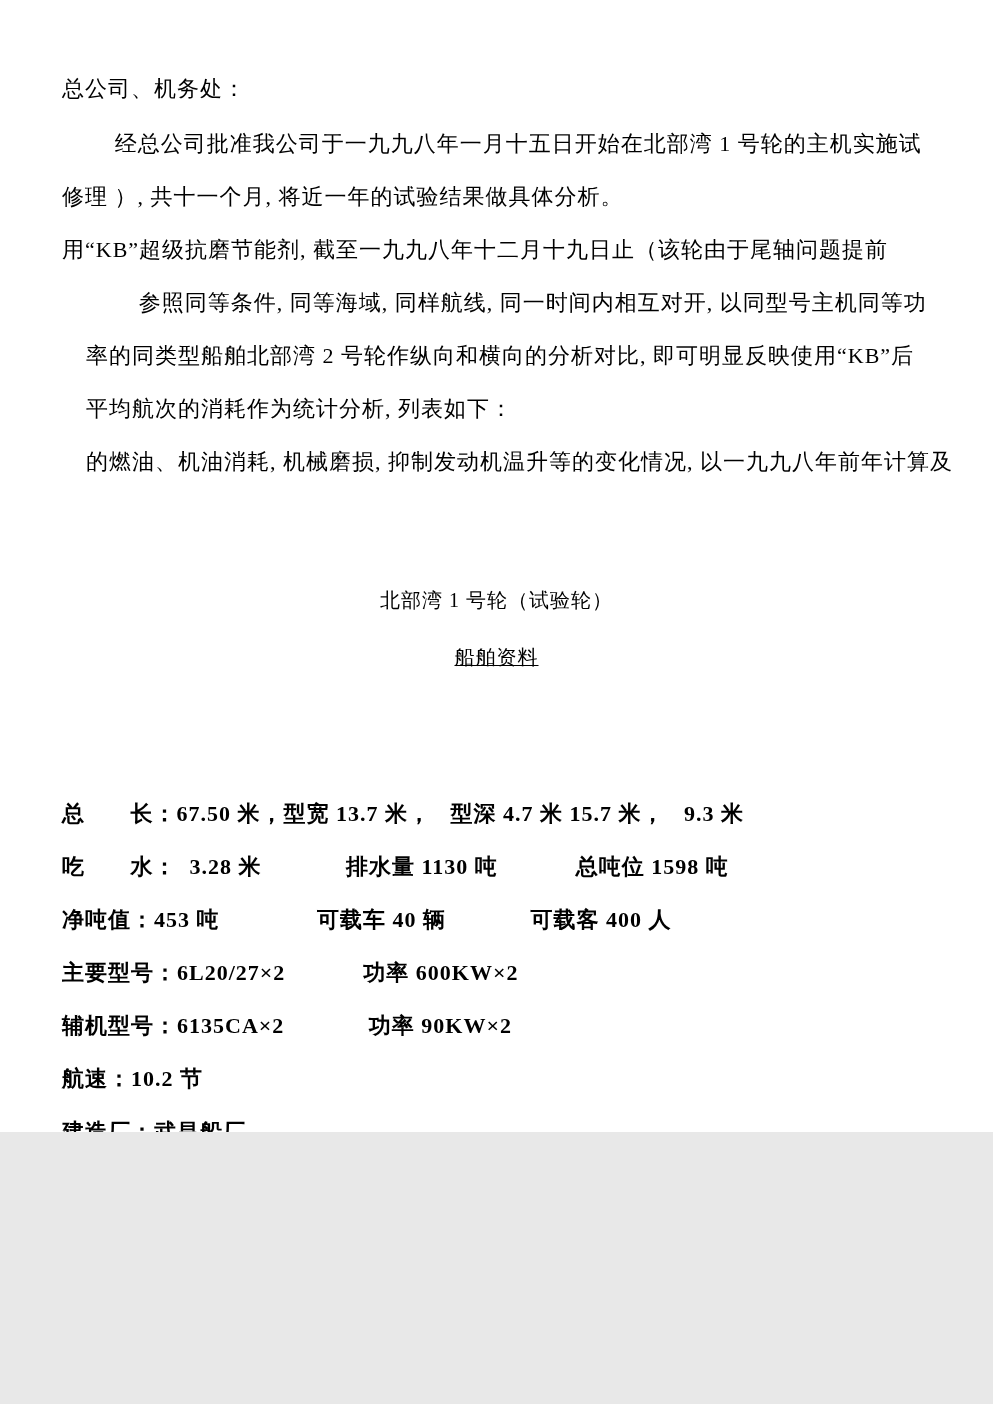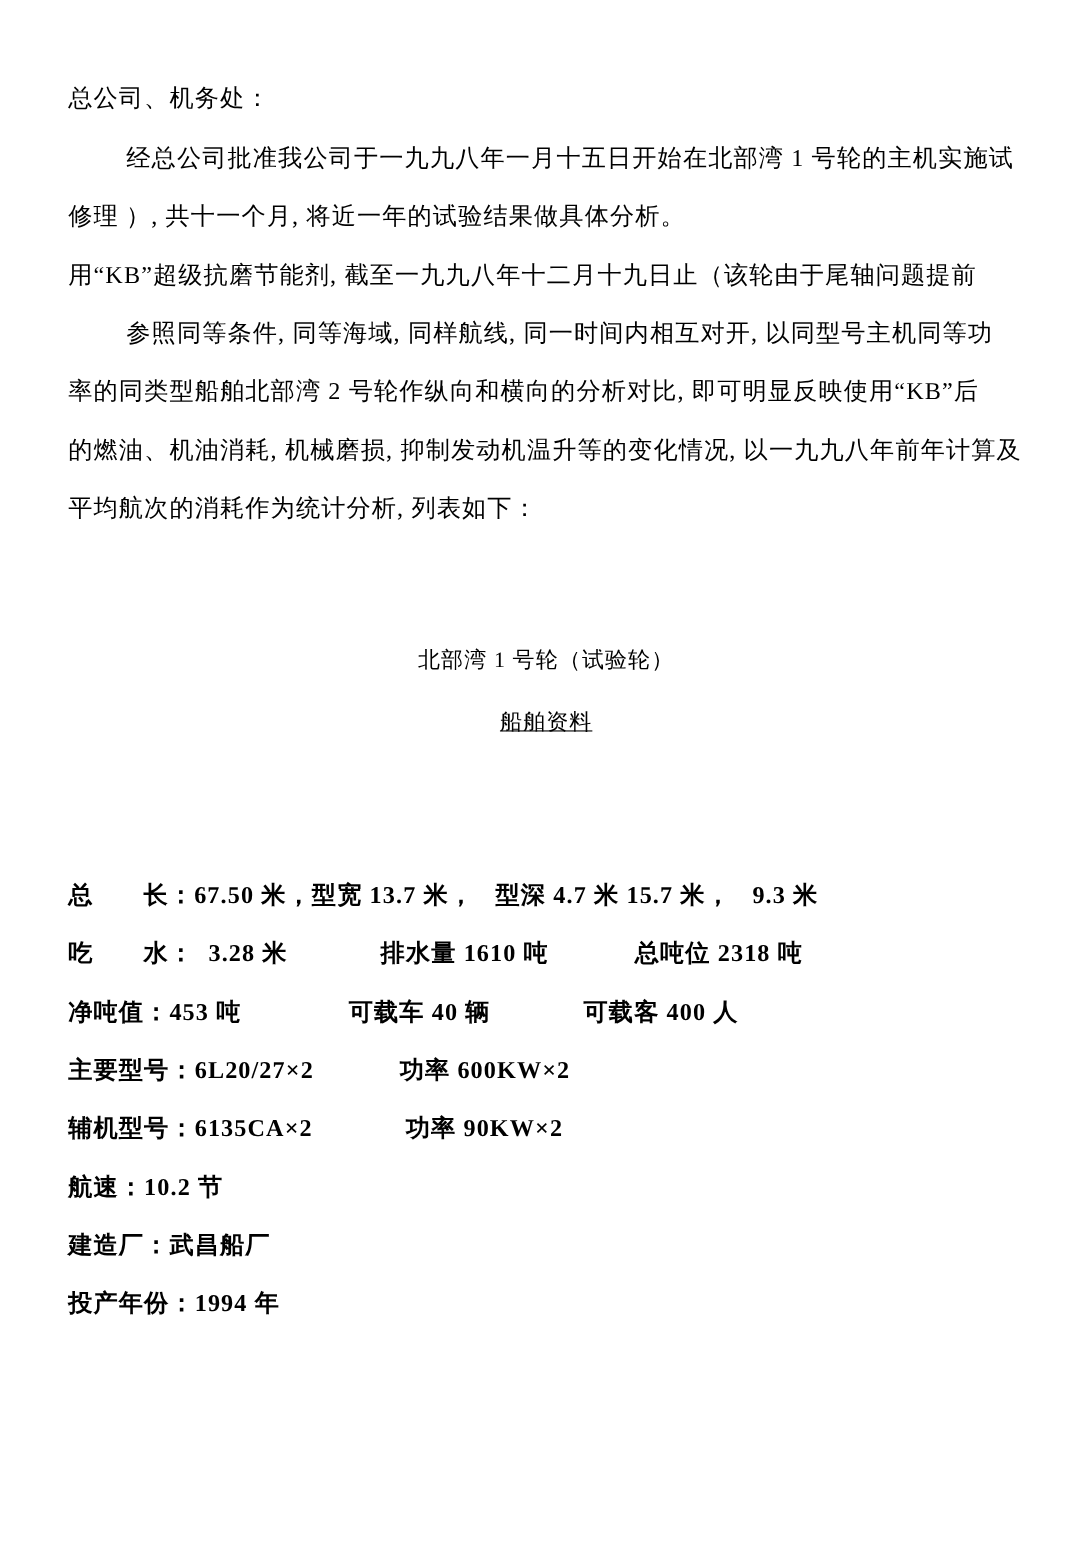--- a/index.html
+++ b/index.html
@@ -3,21 +3,21 @@
 <meta charset="utf-8">
 <style>
   html, body {
     margin: 0;
     padding: 0;
     background: #e8e8e8;
   }
   .page {
     position: relative;
     width: 993px;
-    height: 1404px;
+    height: 1132px;
     margin: 0 auto;
     background: #ffffff;
     color: #000000;
     font-family: "Liberation Serif", "DejaVu Serif", serif;
     overflow: hidden;
   }
   .section {
     position: absolute;
     left: 62px;
     width: 868px;
@@ -38,21 +38,21 @@
     text-align: center;
   }
   .title-line {
     font-size: 20px;
     line-height: 53px;
     white-space: pre;
     letter-spacing: 1px;
   }
   #salutation      { top: 62px;  }
   #paragraph-1     { top: 117px; }
-  #paragraph-2     { top: 276px; }
+  #paragraph-2     { top: 276px; margin-left: 24px; }
   #doc-title       { top: 574px; }
   #doc-subtitle    { top: 631px; text-decoration: underline; }
   #ship-info       { top: 787px; font-weight: bold; }
 </style>
 </head>
 <body>
 
 <div class="page">
 
   <div class="section" id="salutation">
@@ -61,35 +61,35 @@
 
   <div class="section paragraph" id="paragraph-1">
       <div class="line">经总公司批准我公司于一九九八年一月十五日开始在北部湾 1 号轮的主机实施试</div>
       <div class="line">修理 ）, 共十一个月, 将近一年的试验结果做具体分析。</div>
       <div class="line">用“KB”超级抗磨节能剂, 截至一九九八年十二月十九日止（该轮由于尾轴问题提前</div>
     </div>
 
   <div class="section paragraph" id="paragraph-2">
       <div class="line">参照同等条件, 同等海域, 同样航线, 同一时间内相互对开, 以同型号主机同等功</div>
       <div class="line">率的同类型船舶北部湾 2 号轮作纵向和横向的分析对比, 即可明显反映使用“KB”后</div>
+      <div class="line">平均航次的消耗作为统计分析, 列表如下：</div>
       <div class="line">的燃油、机油消耗, 机械磨损, 抑制发动机温升等的变化情况, 以一九九八年前年计算及</div>
-      <div class="line">平均航次的消耗作为统计分析, 列表如下：</div>
     </div>
 
   <div class="section centered" id="doc-title">
     <span class="title-line">北部湾 1 号轮（试验轮）</span>
   </div>
 
   <div class="section centered" id="doc-subtitle">
     <span class="title-line">船舶资料</span>
   </div>
 
   <div class="section" id="ship-info">
       <div class="line">总       长：67.50 米，型宽 13.7 米，   型深 4.7 米 15.7 米，   9.3 米</div>
-      <div class="line">吃       水：  3.28 米             排水量 1610 吨            总吨位 2318 吨</div>
+      <div class="line">吃       水：  3.28 米             排水量 1130 吨            总吨位 1598 吨</div>
       <div class="line">净吨值：453 吨               可载车 40 辆             可载客 400 人</div>
       <div class="line">主要型号：6L20/27×2            功率 600KW×2</div>
       <div class="line">辅机型号：6135CA×2             功率 90KW×2</div>
       <div class="line">航速：10.2 节</div>
       <div class="line">建造厂：武昌船厂</div>
       <div class="line">投产年份：1994 年</div>
     </div>
 
 </div>
 

